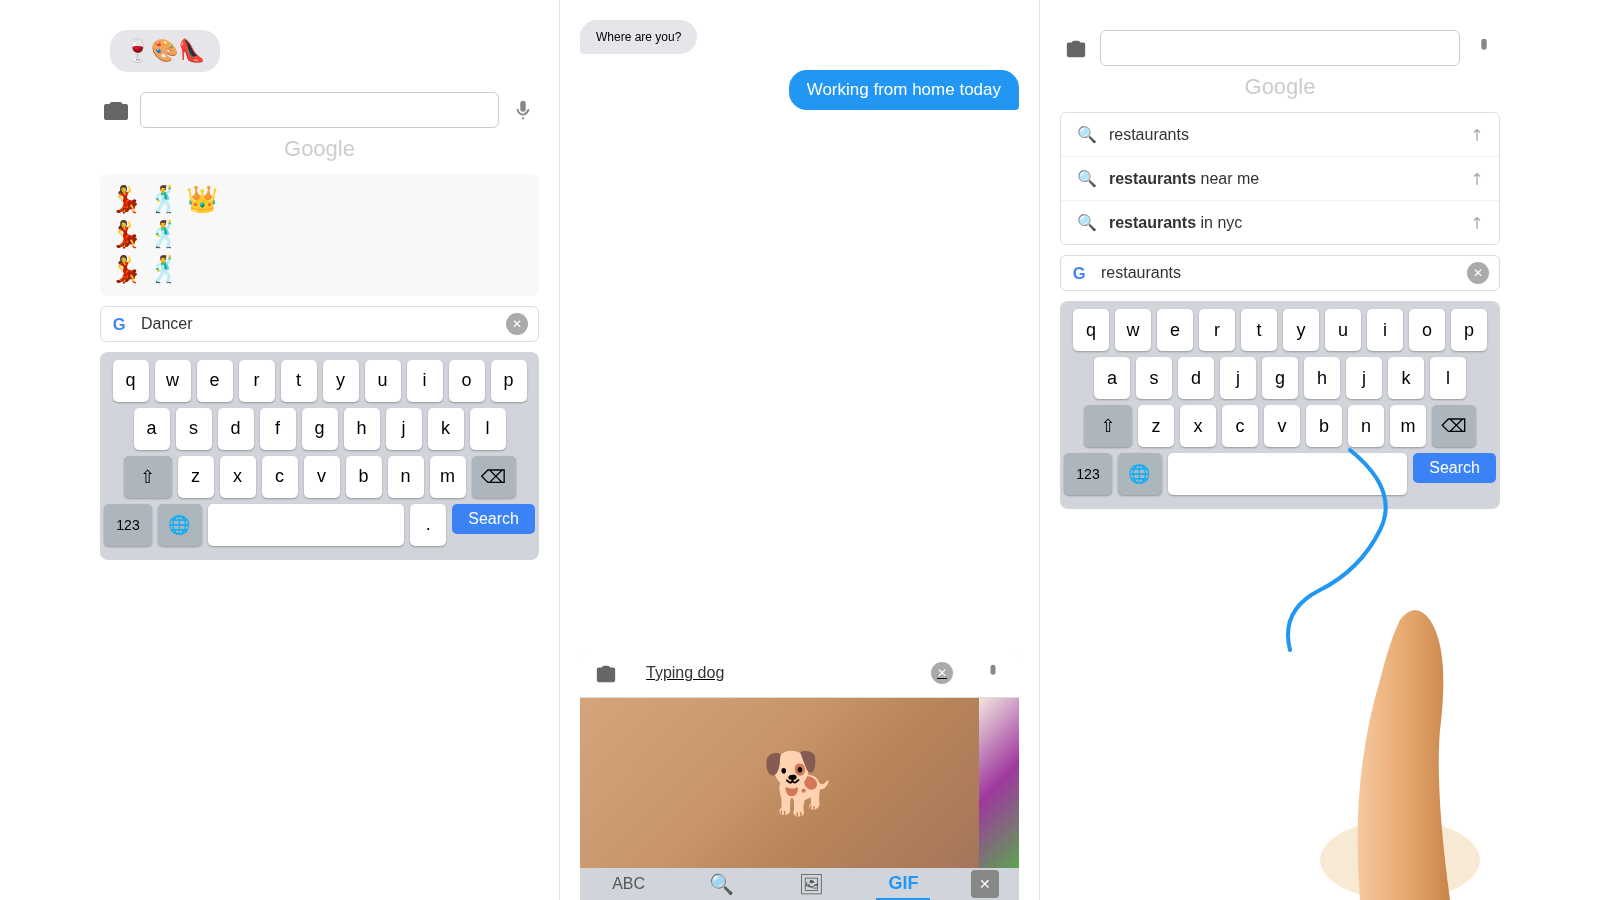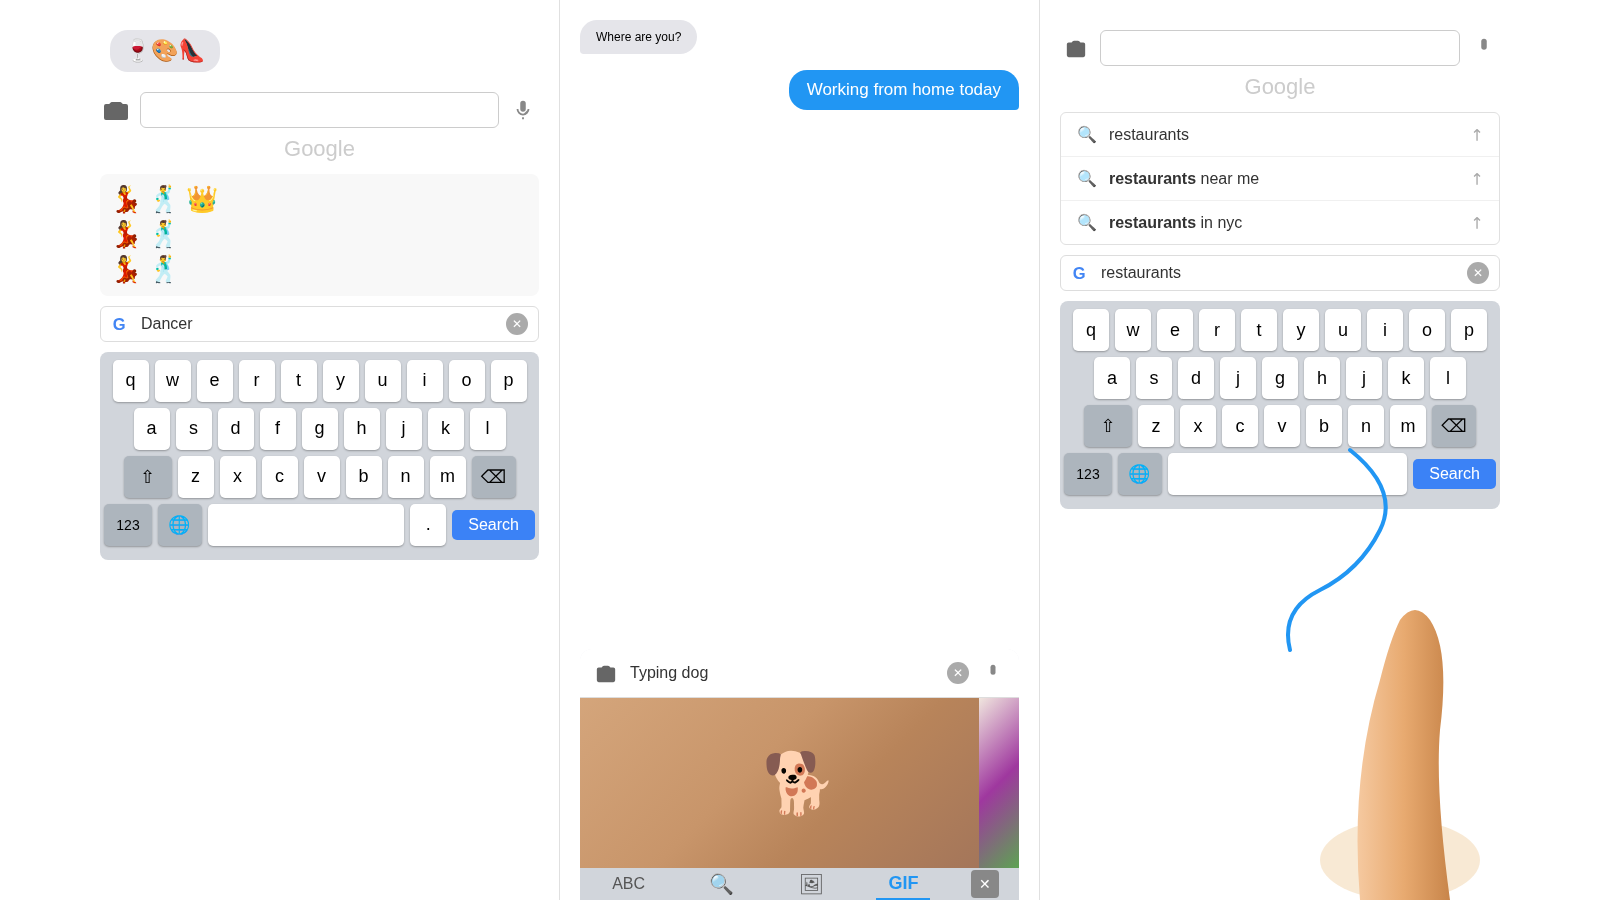--- a/index.html
+++ b/index.html
@@ -200,21 +200,21 @@
       background: #adb5bd;
       min-width: 44px;
     }
     .key-shift {
       background: #adb5bd;
       min-width: 48px;
     }
     .key-bottom-row {
       display: flex;
       gap: 6px;
-      align-items: center;
+      align-items: flex-start;
     }
 
     
     .messages-panel {
       width: 480px;
       height: 900px;
       background: #fff;
       display: flex;
       flex-direction: column;
       align-items: center;
@@ -246,22 +246,23 @@
       width: 100%;
       background: #f2f2f7;
       border-radius: 12px 12px 0 0;
       overflow: hidden;
     }
     .gboard-top-row {
       display: flex;
       align-items: center;
       background: #fff;
       padding: 8px 10px;
-      gap: 8px;
+      gap: 24px;
       border-bottom: 1px solid #ddd;
+      text-decoration: underline;
     }
     .gboard-typing-input {
       flex: 1;
       font-size: 16px;
       border: none;
       outline: none;
       color: #333;
     }
     .gboard-clear {
       width: 22px; height: 22px;

